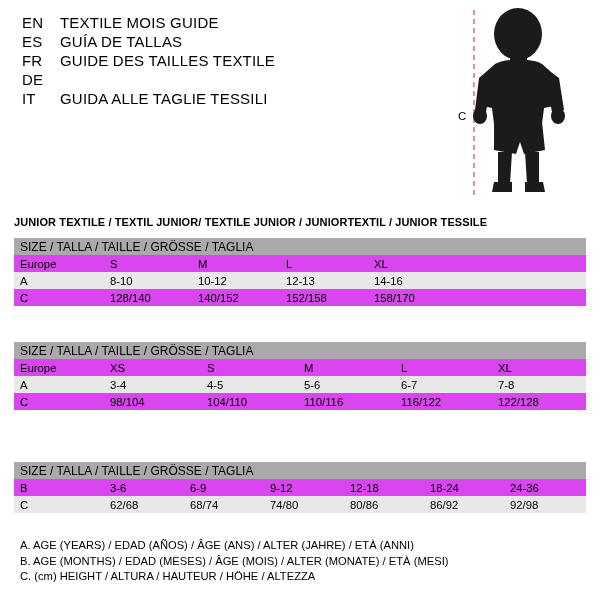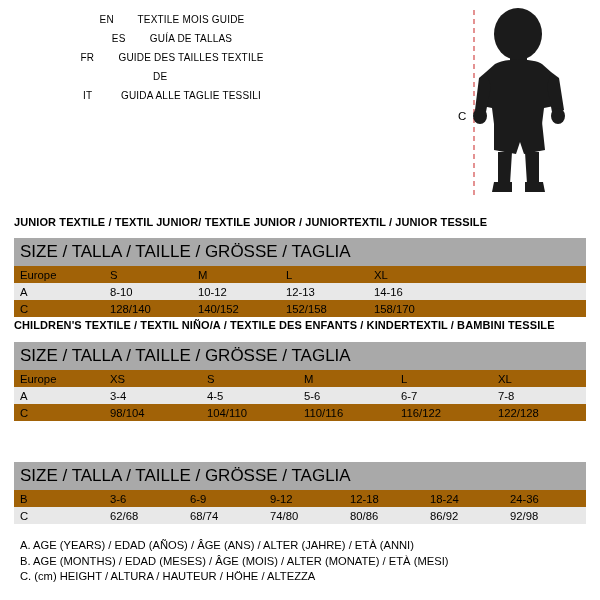--- a/index.html
+++ b/index.html
@@ -27,23 +27,22 @@
   .lang-block {
     position: absolute;
     left: 22px;
     top: 14px;
     width: 300px;
   }
   .lang-row {
     display: flex;
     align-items: baseline;
     height: 19px;
-    font-size: 10px;
+    font-size: 15px;
     letter-spacing: 0.2px;
-    justify-content: center;
   }
   .lang-code {
     width: 38px;
     flex: 0 0 38px;
     font-weight: normal;
   }
   .lang-text {
     font-weight: normal;
     white-space: nowrap;
   }
@@ -82,28 +81,28 @@
   table td {
     font-size: 11.3px;
     height: 17px;
     padding: 0 0 0 6px;
     vertical-align: middle;
     white-space: nowrap;
   }
   .hdr-row td {
     background: #a9a9a9;
     color: #000;
-    font-size: 17px;
-    height: 28px;
+    font-size: 12px;
+    height: 17px;
   }
   .row-grey td {
     background: #e8e8e8;
   }
   .row-white td {
-    background: #a16207;
+    background: #d946ef;
   }
 
   
   .abs { position: absolute; left: 14px; }
 
   
   .legend {
     position: absolute;
     left: 20px;
     width: 560px;
@@ -207,21 +206,20 @@
           <td>128/140</td>
           <td>140/152</td>
           <td>152/158</td>
           <td>158/170</td>
           <td></td>
         </tr>
       </tbody>
     </table>
   </div>
 
-  <div class="abs section-title" style="top:319px;">CHILDREN'S TEXTILE / TEXTIL NIÑO/A / TEXTILE DES ENFANTS / KINDERTEXTIL / BAMBINI TESSILE</div>
   <div class="abs" style="top:342px;">
     <table>
       <colgroup>
         <col style="width:90px">
           <col style="width:97px">
           <col style="width:97px">
           <col style="width:97px">
           <col style="width:97px">
           <col style="width:94px">
       </colgroup>

